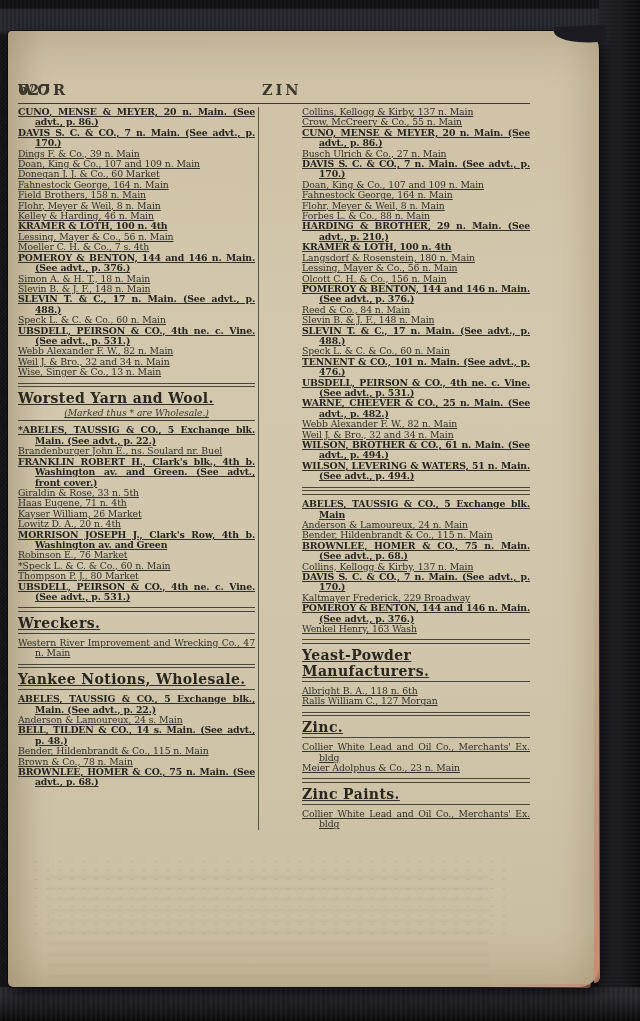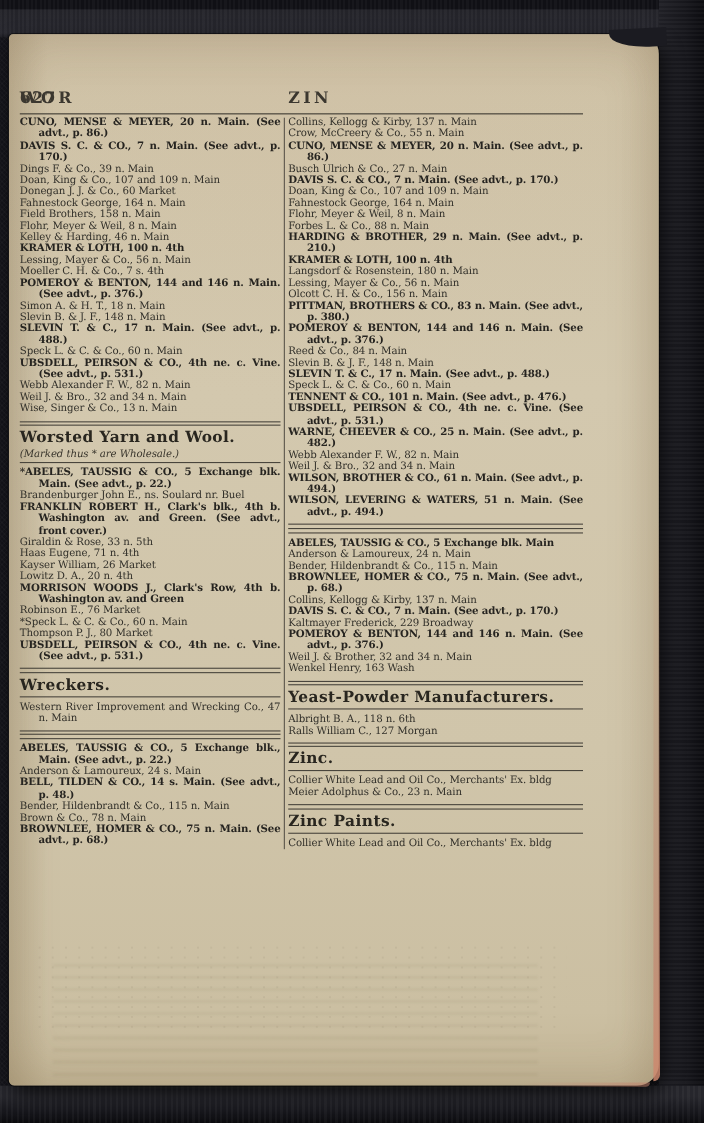--- a/index.html
+++ b/index.html
@@ -89,41 +89,41 @@
     font-size:14.5px;font-weight:bold;color:#3b372f;
   }
   .page-header span{position:absolute;top:0;}
   .hdr-left{left:0;width:237px;letter-spacing:3px;}
   .hdr-center{left:0;width:100%;letter-spacing:1px;}
   .hdr-right{right:0;width:268px;letter-spacing:3px;}
   .header-rule{
     border-top:1.5px solid #3d3931;margin-top:4px;
   }
 
-  .columns{display:flex;align-items:stretch;margin-top:3px;}
+  .columns{display:flex;align-items:stretch;margin-top:3px;text-decoration:underline;}
   .col{font-size:9.3px;line-height:10.4px;letter-spacing:-0.1px;}
   .col-left{width:237px;}
   .col-divider{width:1px;background:#5a554b;margin:0 3px;}
-  .col-right{flex:1;}
+  .col-right{flex:1;margin-left:40px;}
 
   .entry{
     margin:0;
     padding-left:17px;text-indent:-17px;
     text-align:justify;
   }
   .entry.bold{font-weight:bold;color:#262420;letter-spacing:-0.15px;}
 
   .sec-rule2{height:2.5px;border-top:1px solid #49453c;border-bottom:1px solid #49453c;margin:5px 0 3px;}
   .sec-title{
     margin:1px 0 2px;
     font-size:14px;font-weight:bold;color:#29261f;
     letter-spacing:0.4px;line-height:16px;
   }
   .sec-subtitle{
-    margin:0 0 1px;font-size:9.3px;font-style:italic;color:#3a362d;
+    margin:0 0 1px;font-size:9.3px;font-style:italic;text-align:center;color:#3a362d;
   }
   .sec-rule1{border-top:1px solid #49453c;margin:2px 0 4px;}
 </style>
 </head>
 <body>
 
 <div class="backdrop"></div>
 <div class="cover-top-band"></div>
 <div class="cover-right-band"></div>
 <div class="cover-bottom-band"></div>
@@ -200,38 +200,39 @@
   <p class="entry bold">FRANKLIN ROBERT H., Clark's blk., 4th b. Washington av. and Green. (See advt., front cover.)</p>
 
   <p class="entry">Giraldin &amp; Rose, 33 n. 5th</p>
 
   <p class="entry">Haas Eugene, 71 n. 4th</p>
 
   <p class="entry">Kayser William, 26 Market</p>
 
   <p class="entry">Lowitz D. A., 20 n. 4th</p>
 
-  <p class="entry bold">MORRISON WOODS J., Clark's Row, 4th b. Washington av. and Green</p>
+  <p class="entry bold">MORRISON JOSEPH J., Clark's Row, 4th b. Washington av. and Green</p>
 
   <p class="entry">Robinson E., 76 Market</p>
 
   <p class="entry">*Speck L. &amp; C. &amp; Co., 60 n. Main</p>
 
   <p class="entry">Thompson P. J., 80 Market</p>
 
   <p class="entry bold">UBSDELL, PEIRSON &amp; CO., 4th ne. c. Vine. (See advt., p. 531.)</p>
 
   <div class="sec-rule2"></div>
   <h2 class="sec-title">Wreckers.</h2>
 
   <div class="sec-rule1"></div>
 
   <p class="entry">Western River Improvement and Wrecking Co., 47 n. Main</p>
 
   <div class="sec-rule2"></div>
+  <h2 class="sec-title">Yankee Notions, Wholesale.</h2>
 
   <div class="sec-rule1"></div>
 
   <p class="entry bold">ABELES, TAUSSIG &amp; CO., 5 Exchange blk., Main. (See advt., p. 22.)</p>
 
   <p class="entry">Anderson &amp; Lamoureux, 24 s. Main</p>
 
   <p class="entry bold">BELL, TILDEN &amp; CO., 14 s. Main. (See advt., p. 48.)</p>
 
   <p class="entry">Bender, Hildenbrandt &amp; Co., 115 n. Main</p>
@@ -264,21 +265,20 @@
   <p class="entry bold">HARDING &amp; BROTHER, 29 n. Main. (See advt., p. 210.)</p>
 
   <p class="entry bold">KRAMER &amp; LOTH, 100 n. 4th</p>
 
   <p class="entry">Langsdorf &amp; Rosenstein, 180 n. Main</p>
 
   <p class="entry">Lessing, Mayer &amp; Co., 56 n. Main</p>
 
   <p class="entry">Olcott C. H. &amp; Co., 156 n. Main</p>
 
-  <p class="entry bold">PITTMAN, BROTHERS &amp; CO., 83 n. Main. (See advt., p. 380.)</p>
 
   <p class="entry bold">POMEROY &amp; BENTON, 144 and 146 n. Main. (See advt., p. 376.)</p>
 
   <p class="entry">Reed &amp; Co., 84 n. Main</p>
 
   <p class="entry">Slevin B. &amp; J. F., 148 n. Main</p>
 
   <p class="entry bold">SLEVIN T. &amp; C., 17 n. Main. (See advt., p. 488.)</p>
 
   <p class="entry">Speck L. &amp; C. &amp; Co., 60 n. Main</p>
@@ -310,21 +310,20 @@
   <p class="entry bold">BROWNLEE, HOMER &amp; CO., 75 n. Main. (See advt., p. 68.)</p>
 
   <p class="entry">Collins, Kellogg &amp; Kirby, 137 n. Main</p>
 
   <p class="entry bold">DAVIS S. C. &amp; CO., 7 n. Main. (See advt., p. 170.)</p>
 
   <p class="entry">Kaltmayer Frederick, 229 Broadway</p>
 
   <p class="entry bold">POMEROY &amp; BENTON, 144 and 146 n. Main. (See advt., p. 376.)</p>
 
-  <p class="entry">Weil J. &amp; Brother, 32 and 34 n. Main</p>
 
   <p class="entry">Wenkel Henry, 163 Wash</p>
 
   <div class="sec-rule2"></div>
   <h2 class="sec-title">Yeast-Powder Manufacturers.</h2>
 
   <div class="sec-rule1"></div>
 
   <p class="entry">Albright B. A., 118 n. 6th</p>
 

